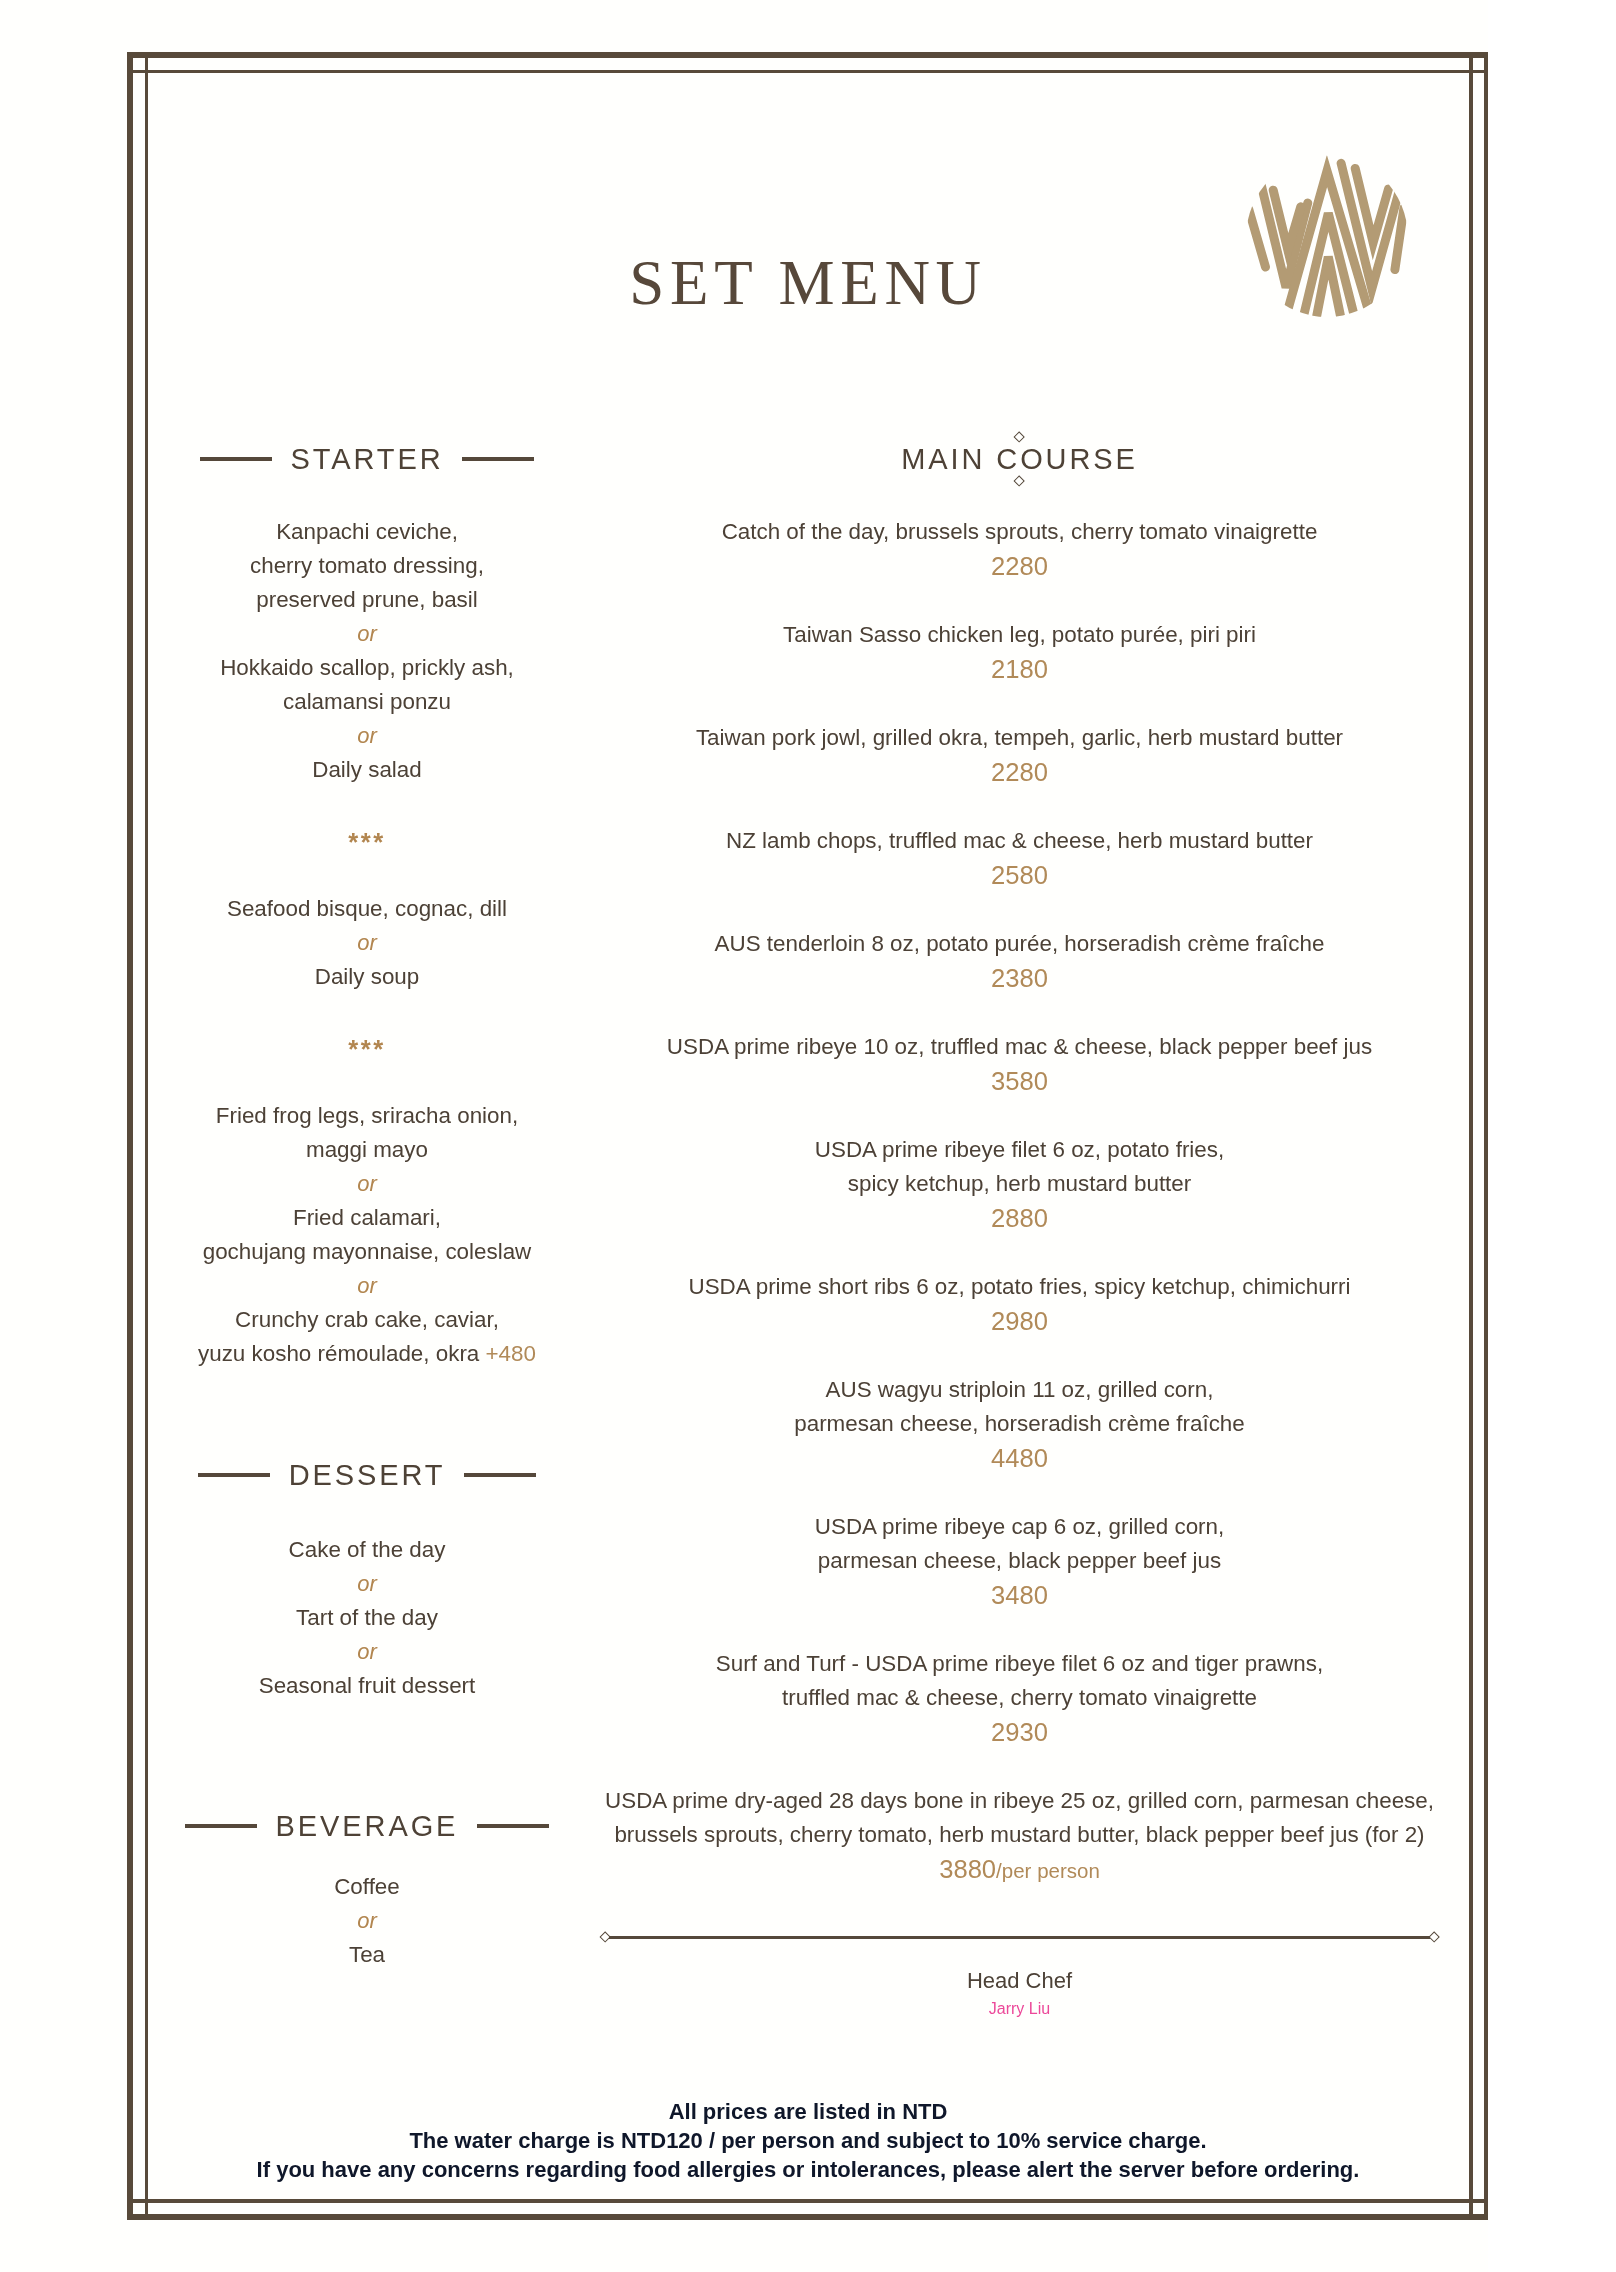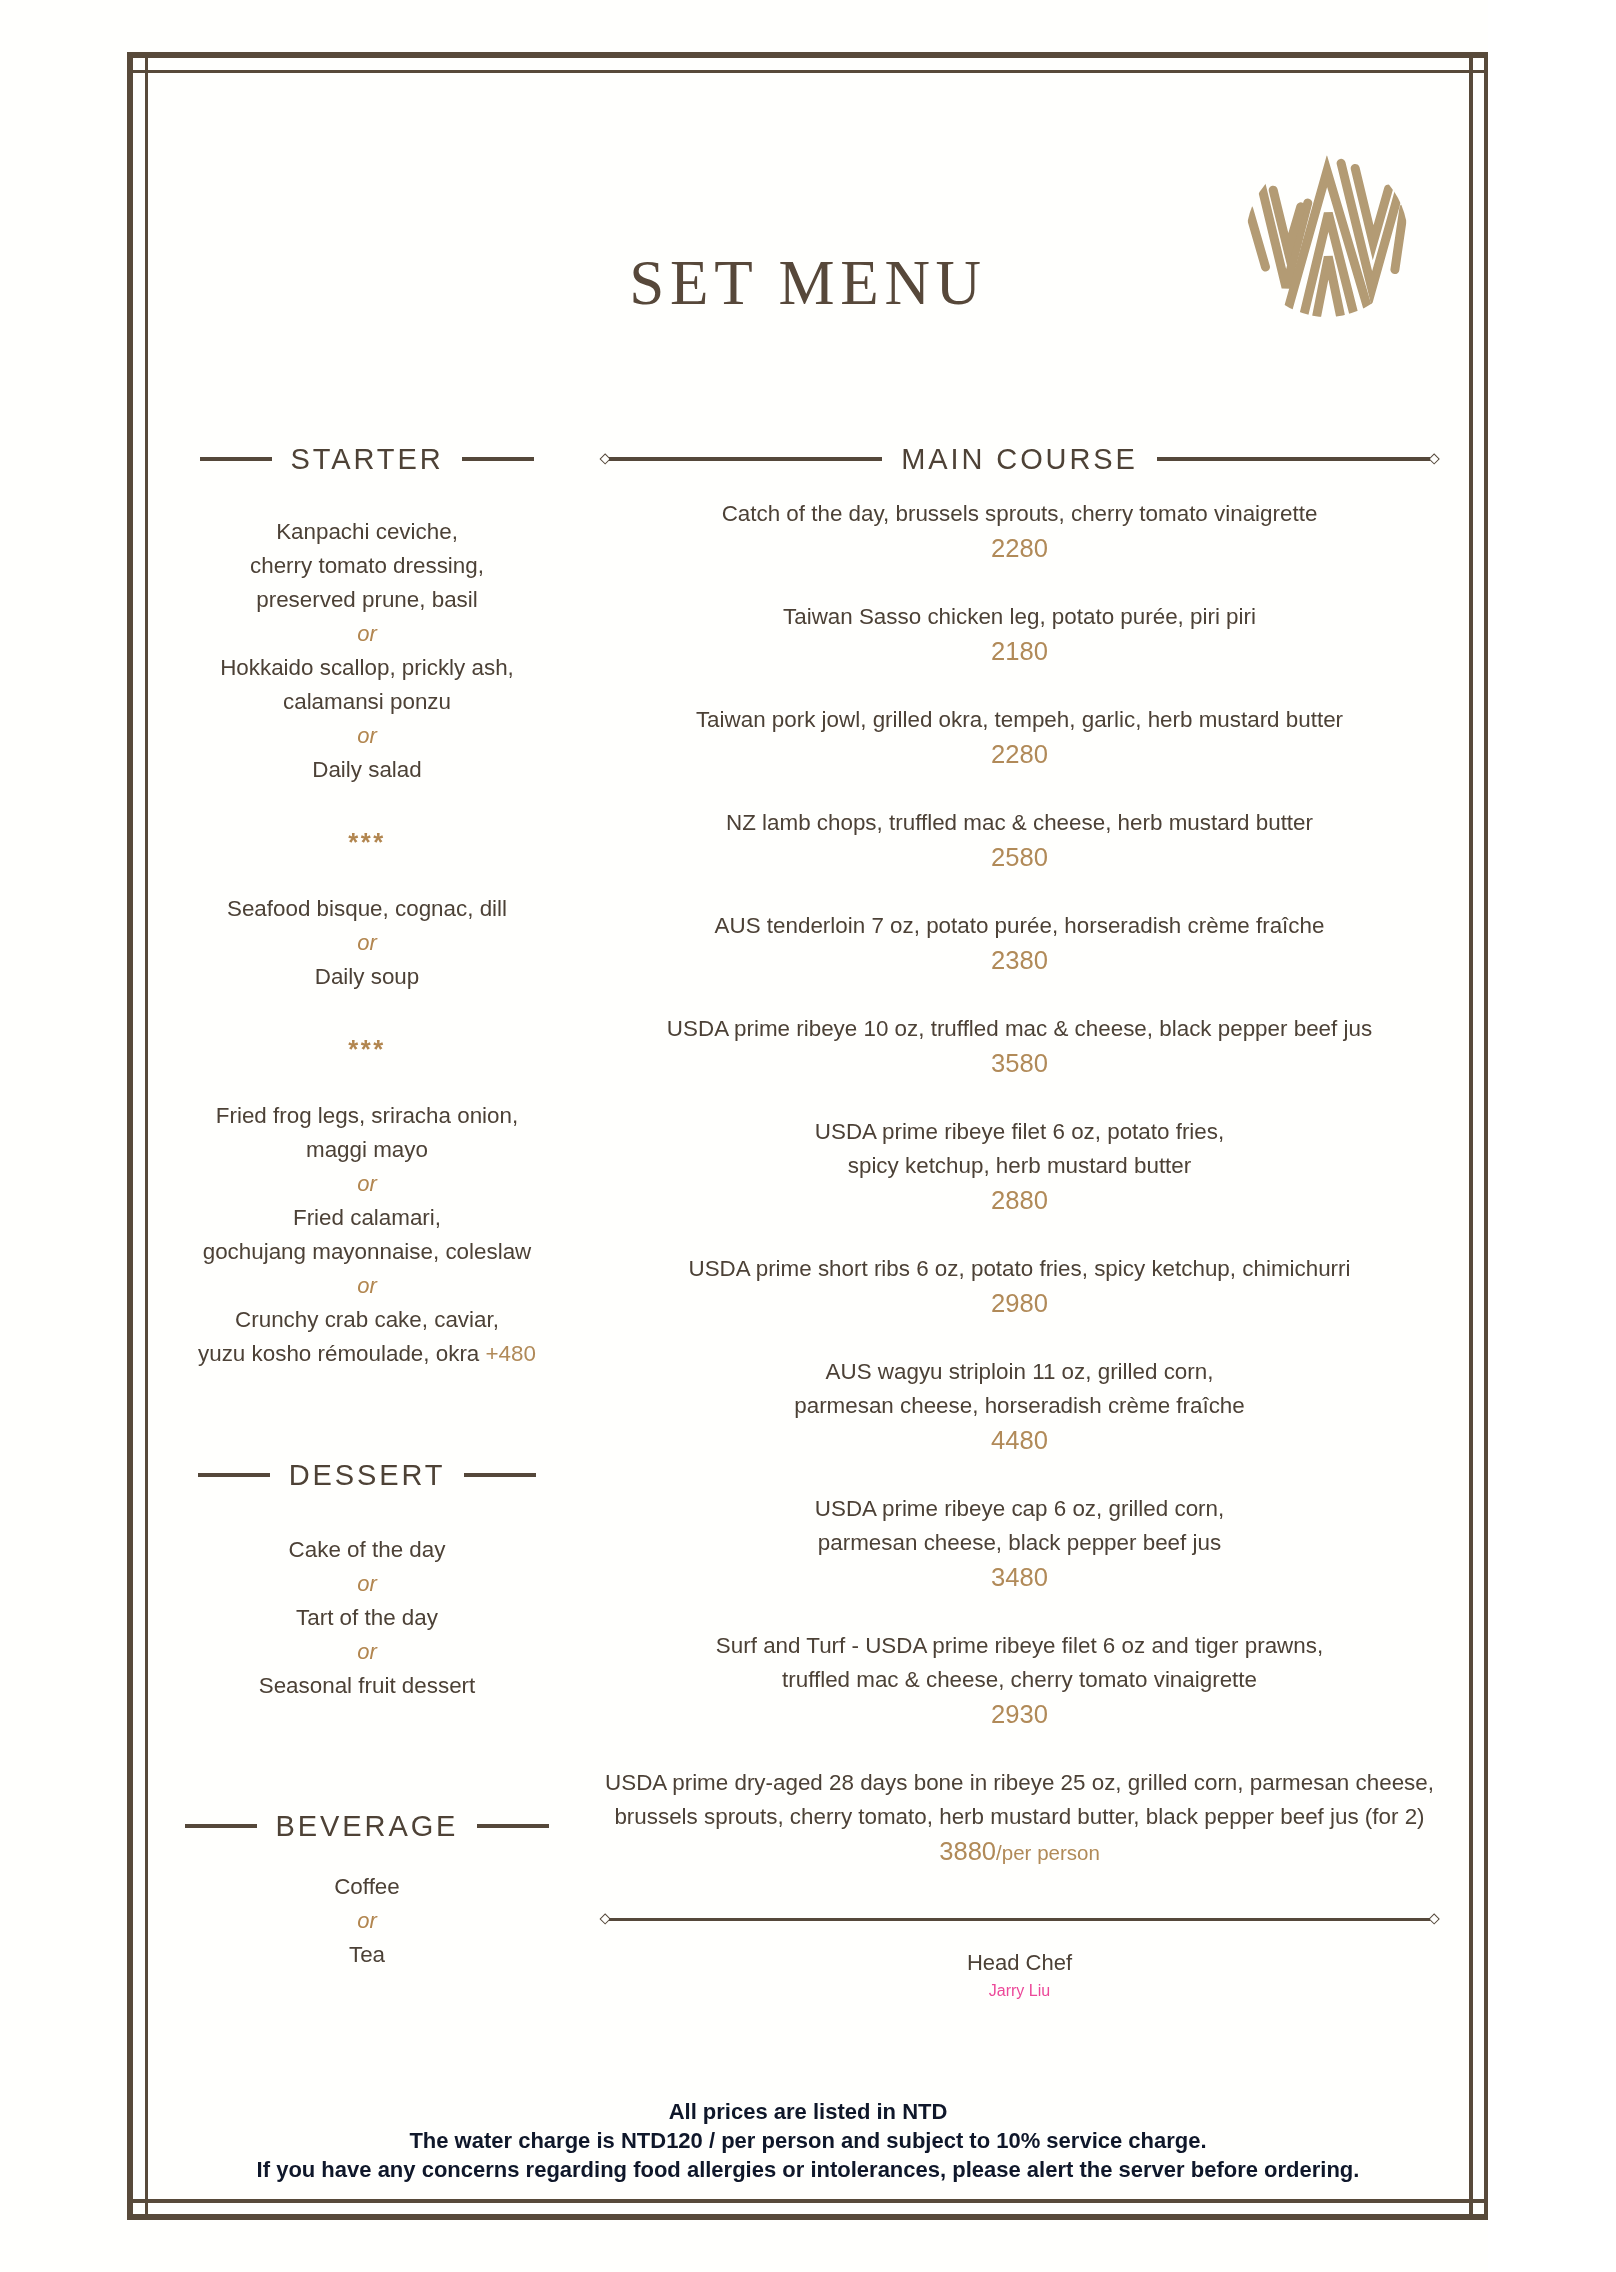--- a/index.html
+++ b/index.html
@@ -49,21 +49,21 @@
   .rule.grow { flex:1; width:auto; }
   .dia {
     width:8.3px; height:8.3px; box-sizing:border-box;
     border:1.9px solid #55483a; transform:rotate(45deg); background:transparent;
     flex:0 0 auto;
   }
 
   .sec-header.after-gap-dessert  { margin-top:86px; margin-bottom:40px; }
   .sec-header.after-gap-beverage { margin-top:105px; margin-bottom:25.6px; }
   .sec-header.starter-h          { margin-bottom:38px; }
-  .mc-header                     { margin-bottom:20px; }
+  .mc-header                     { margin-bottom:38px;flex-direction:column; }
 
   .line {
     height:34px; line-height:34px; font-size:22.4px; white-space:nowrap;
     color:#4c4136;
   }
   .line.or { font-style:italic; color:#b2864f; font-size:22px; }
   .sep-line {
     height:34px; line-height:38px; margin-top:36px; margin-bottom:35px;
     color:#b2864f; font-size:25.6px; letter-spacing:2.6px; font-weight:bold;
   }
@@ -195,21 +195,21 @@
         </div>
         <div class="mc-item">
           <div class="line">Taiwan pork jowl, grilled okra, tempeh, garlic, herb mustard butter</div>
           <div class="price-line">2280</div>
         </div>
         <div class="mc-item">
           <div class="line">NZ lamb chops, truffled mac &amp; cheese, herb mustard butter</div>
           <div class="price-line">2580</div>
         </div>
         <div class="mc-item">
-          <div class="line">AUS tenderloin 7 oz, potato purée, horseradish crème fraîche</div>
+          <div class="line">AUS tenderloin 8 oz, potato purée, horseradish crème fraîche</div>
           <div class="price-line">2380</div>
         </div>
         <div class="mc-item">
           <div class="line">USDA prime ribeye 10 oz, truffled mac &amp; cheese, black pepper beef jus</div>
           <div class="price-line">3580</div>
         </div>
         <div class="mc-item">
           <div class="line">USDA prime ribeye filet 6 oz, potato fries,</div>
           <div class="line">spicy ketchup, herb mustard butter</div>
           <div class="price-line">2880</div>

